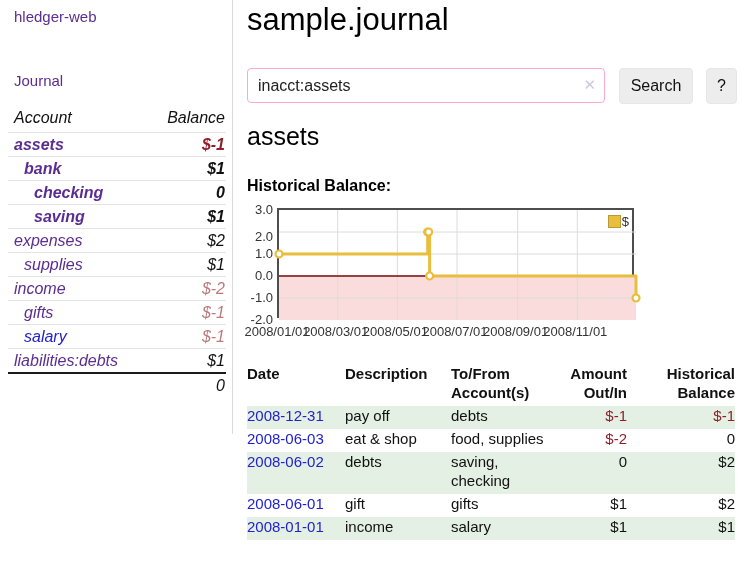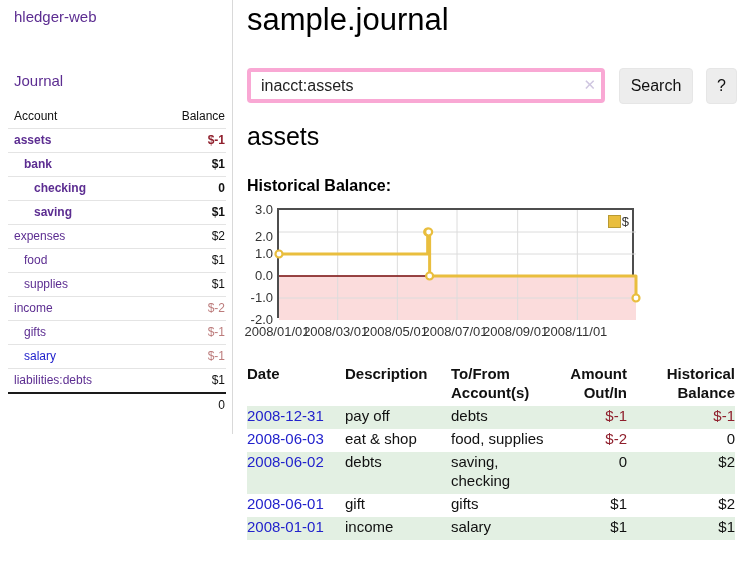--- a/index.html
+++ b/index.html
@@ -7,41 +7,41 @@
     font-family:"Liberation Sans","DejaVu Sans",sans-serif; color:#111; }
 
   
   .sidebar { position:absolute; left:0; top:0; width:233px; height:434px;
     border-right:1px solid #d9d9d9; }
   .app-title { position:absolute; left:14px; top:8px; font-size:15px; color:#5c2d91;
     text-decoration:none; }
   .nav-journal { position:absolute; left:14px; top:72px; font-size:15px; color:#5c2d91;
     text-decoration:none; }
   .acct-table { position:absolute; left:8px; top:104px; width:218px;
-    border-collapse:collapse; font-size:12px; }
+    border-collapse:collapse; font-size:16px;font-style:italic; }
   .acct-table th { font-weight:normal; text-align:left; padding:5px 0 5px 6px; color:#111; }
   .acct-table th.bal, .acct-table td.bal { text-align:right; padding-right:1px; }
   .acct-table td { padding:2px 0 2px 6px; border-top:1px solid #e4e4e4; line-height:19px; }
   .acct-table tr.total td { border-top:2px solid #1a1a1a; }
   .acct-table a { color:#5c2d91; text-decoration:none; }
   .acct-table a.blue { color:#2222cc; }
   .d1 td.nm { padding-left:6px; }
   .d2 td.nm { padding-left:16px; }
   .d3 td.nm { padding-left:26px; }
   tr.b td, tr.b td a { font-weight:bold; }
   .neg-strong { color:#8f1f2c; }
   .neg-soft { color:#bc7b7b; }
 
   
   .main { position:absolute; left:247px; top:0; width:492px; height:564px; }
   .page-title { position:absolute; left:0; top:2px; font-size:31px; font-weight:normal; color:#000; }
 
   .search-row { position:absolute; left:0; top:68px; width:492px; height:38px; }
   .search-wrap { position:absolute; left:0; top:0; width:358px; height:35px; }
-  .search-input { width:358px; height:35px; border:4px solid #f9a8d4; border-radius:4px;
+  .search-input { width:358px; height:35px; border:1px solid #f9a8d4; border-radius:4px;
     font-size:16px; padding:0 28px 0 10px; color:#222;
     font-family:"Liberation Sans","DejaVu Sans",sans-serif; outline:none; }
   .clear-x { position:absolute; right:9px; top:9px; font-size:15px; font-weight:bold;
     color:#cfc6e0; cursor:pointer; line-height:16px; }
   .btn { position:absolute; top:0; height:36px; background:#ededed; border:1px solid #e6e6e6;
     border-radius:4px; font-size:16px; color:#111; cursor:pointer;
     font-family:"Liberation Sans","DejaVu Sans",sans-serif; }
   .btn-search { left:372px; width:74px; }
   .btn-help { left:459px; width:31px; }
 
@@ -105,24 +105,20 @@
       <td class="nm"><a href="#">checking</a></td>
       <td class="bal">0</td>
     </tr>
     <tr class="d3 b">
       <td class="nm"><a href="#">saving</a></td>
       <td class="bal">$1</td>
     </tr>
     <tr class="d1">
       <td class="nm"><a href="#">expenses</a></td>
       <td class="bal">$2</td>
-    </tr>
-    <tr class="d2">
-      <td class="nm"><a href="#">food</a></td>
-      <td class="bal">$1</td>
     </tr>
     <tr class="d2">
       <td class="nm"><a href="#">supplies</a></td>
       <td class="bal">$1</td>
     </tr>
     <tr class="d1">
       <td class="nm"><a href="#">income</a></td>
       <td class="bal neg-soft">$-2</td>
     </tr>
     <tr class="d2">

